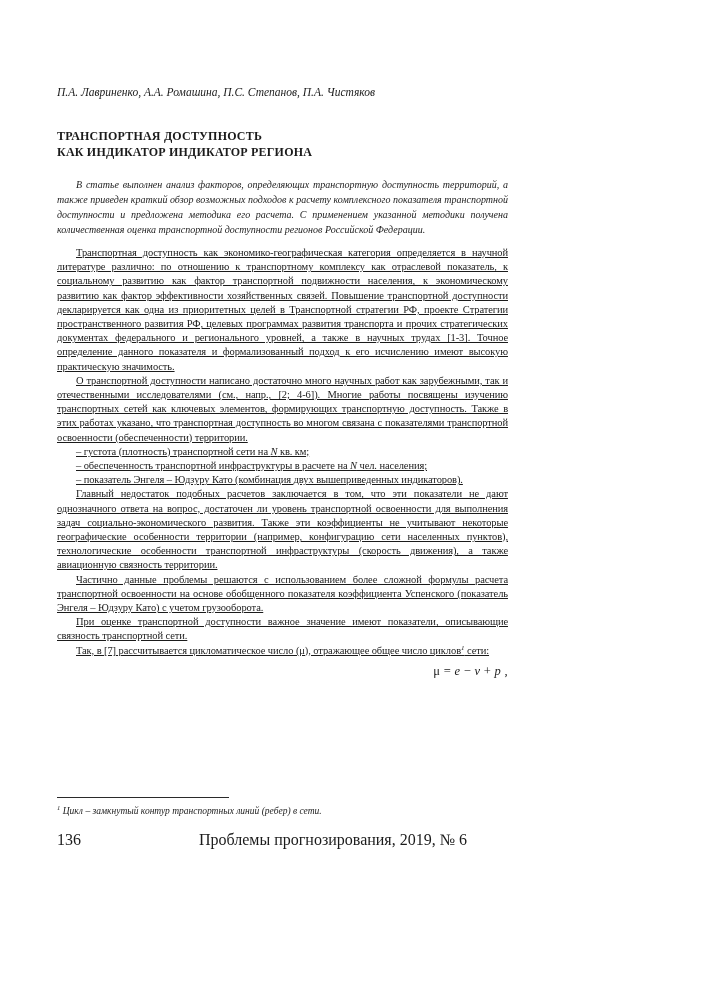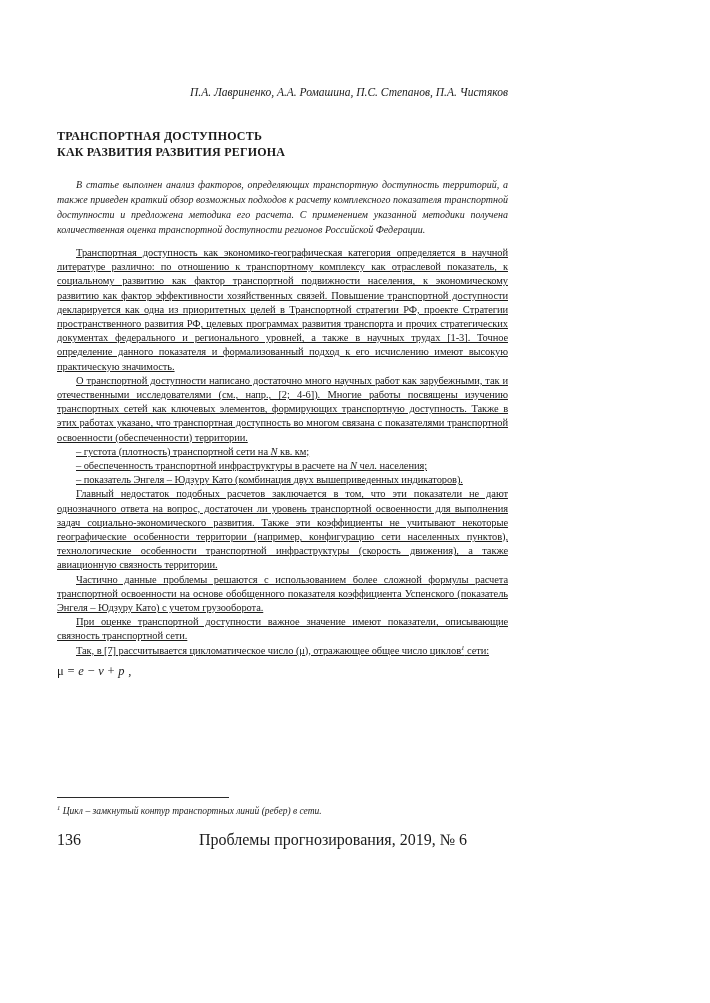--- a/index.html
+++ b/index.html
@@ -17,21 +17,21 @@
     overflow: hidden;
   }
   .column {
     position: absolute;
     left: 57px;
     top: 0;
     width: 451px;
   }
   .authors {
     margin: 85px 0 0 0;
-    text-align: right;
+    text-align: left;
     font-style: italic;
     font-size: 11.5px;
     line-height: 14px;
     white-space: nowrap;
   }
   .title {
     margin-top: 29px;
     text-align: left;
     font-weight: bold;
     font-size: 12px;
@@ -63,21 +63,21 @@
   sup.fnref {
     font-size: 7px;
     font-style: italic;
     line-height: 0;
   }
   .var {
     font-style: italic;
   }
   .formula {
     margin-top: 6px;
-    text-align: left;
+    text-align: right;
     font-size: 12.5px;
     letter-spacing: 0.3px;
   }
   .footnote-rule {
     position: absolute;
     left: 57px;
     top: 797px;
     width: 172px;
     height: 0;
     border-top: 1.2px solid #2a2a2a;
@@ -118,21 +118,21 @@
 </head>
 <body>
 
 <div class="page">
   <div class="column">
 
     <div class="authors">П.А. Лавриненко, А.А. Ромашина, П.С. Степанов, П.А. Чистяков</div>
 
     <div class="title">
       <div>ТРАНСПОРТНАЯ ДОСТУПНОСТЬ</div>
-      <div>КАК РАЗВИТИЯ РАЗВИТИЯ РЕГИОНА</div>
+      <div>КАК ИНДИКАТОР ИНДИКАТОР РЕГИОНА</div>
     </div>
 
     <div class="abstract">В статье выполнен анализ факторов, определяющих транспортную доступность территорий, а также приведен краткий обзор возможных подходов к расчету комплексного показателя транспортной доступности и предложена методика его расчета. С применением указанной методики получена количественная оценка транспортной доступности регионов Российской Федерации.</div>
 
     <div class="bodytext">
       <p>Транспортная доступность как экономико-географическая категория определяется в научной литературе различно: по отношению к транспортному комплексу как отраслевой показатель, к социальному развитию как фактор транспортной подвижности населения, к экономическому развитию как фактор эффективности хозяйственных связей. Повышение транспортной доступности декларируется как одна из приоритетных целей в Транспортной стратегии РФ, проекте Стратегии пространственного развития РФ, целевых программах развития транспорта и прочих стратегических документах федерального и регионального уровней, а также в научных трудах [1-3]. Точное определение данного показателя и формализованный подход к его исчислению имеют высокую практическую значимость.</p>
       <p>О транспортной доступности написано достаточно много научных работ как зарубежными, так и отечественными исследователями (см., напр., [2; 4-6]). Многие работы посвящены изучению транспортных сетей как ключевых элементов, формирующих транспортную доступность. Также в этих работах указано, что транспортная доступность во многом связана с показателями транспортной освоенности (обеспеченности) территории.</p>
 
       <p><span>– густота (плотность) транспортной сети на </span><span class="var">N</span><span> кв. км;</span></p>
       <p><span>– обеспеченность транспортной инфраструктуры в расчете на </span><span class="var">N</span><span> чел. населения;</span></p>

